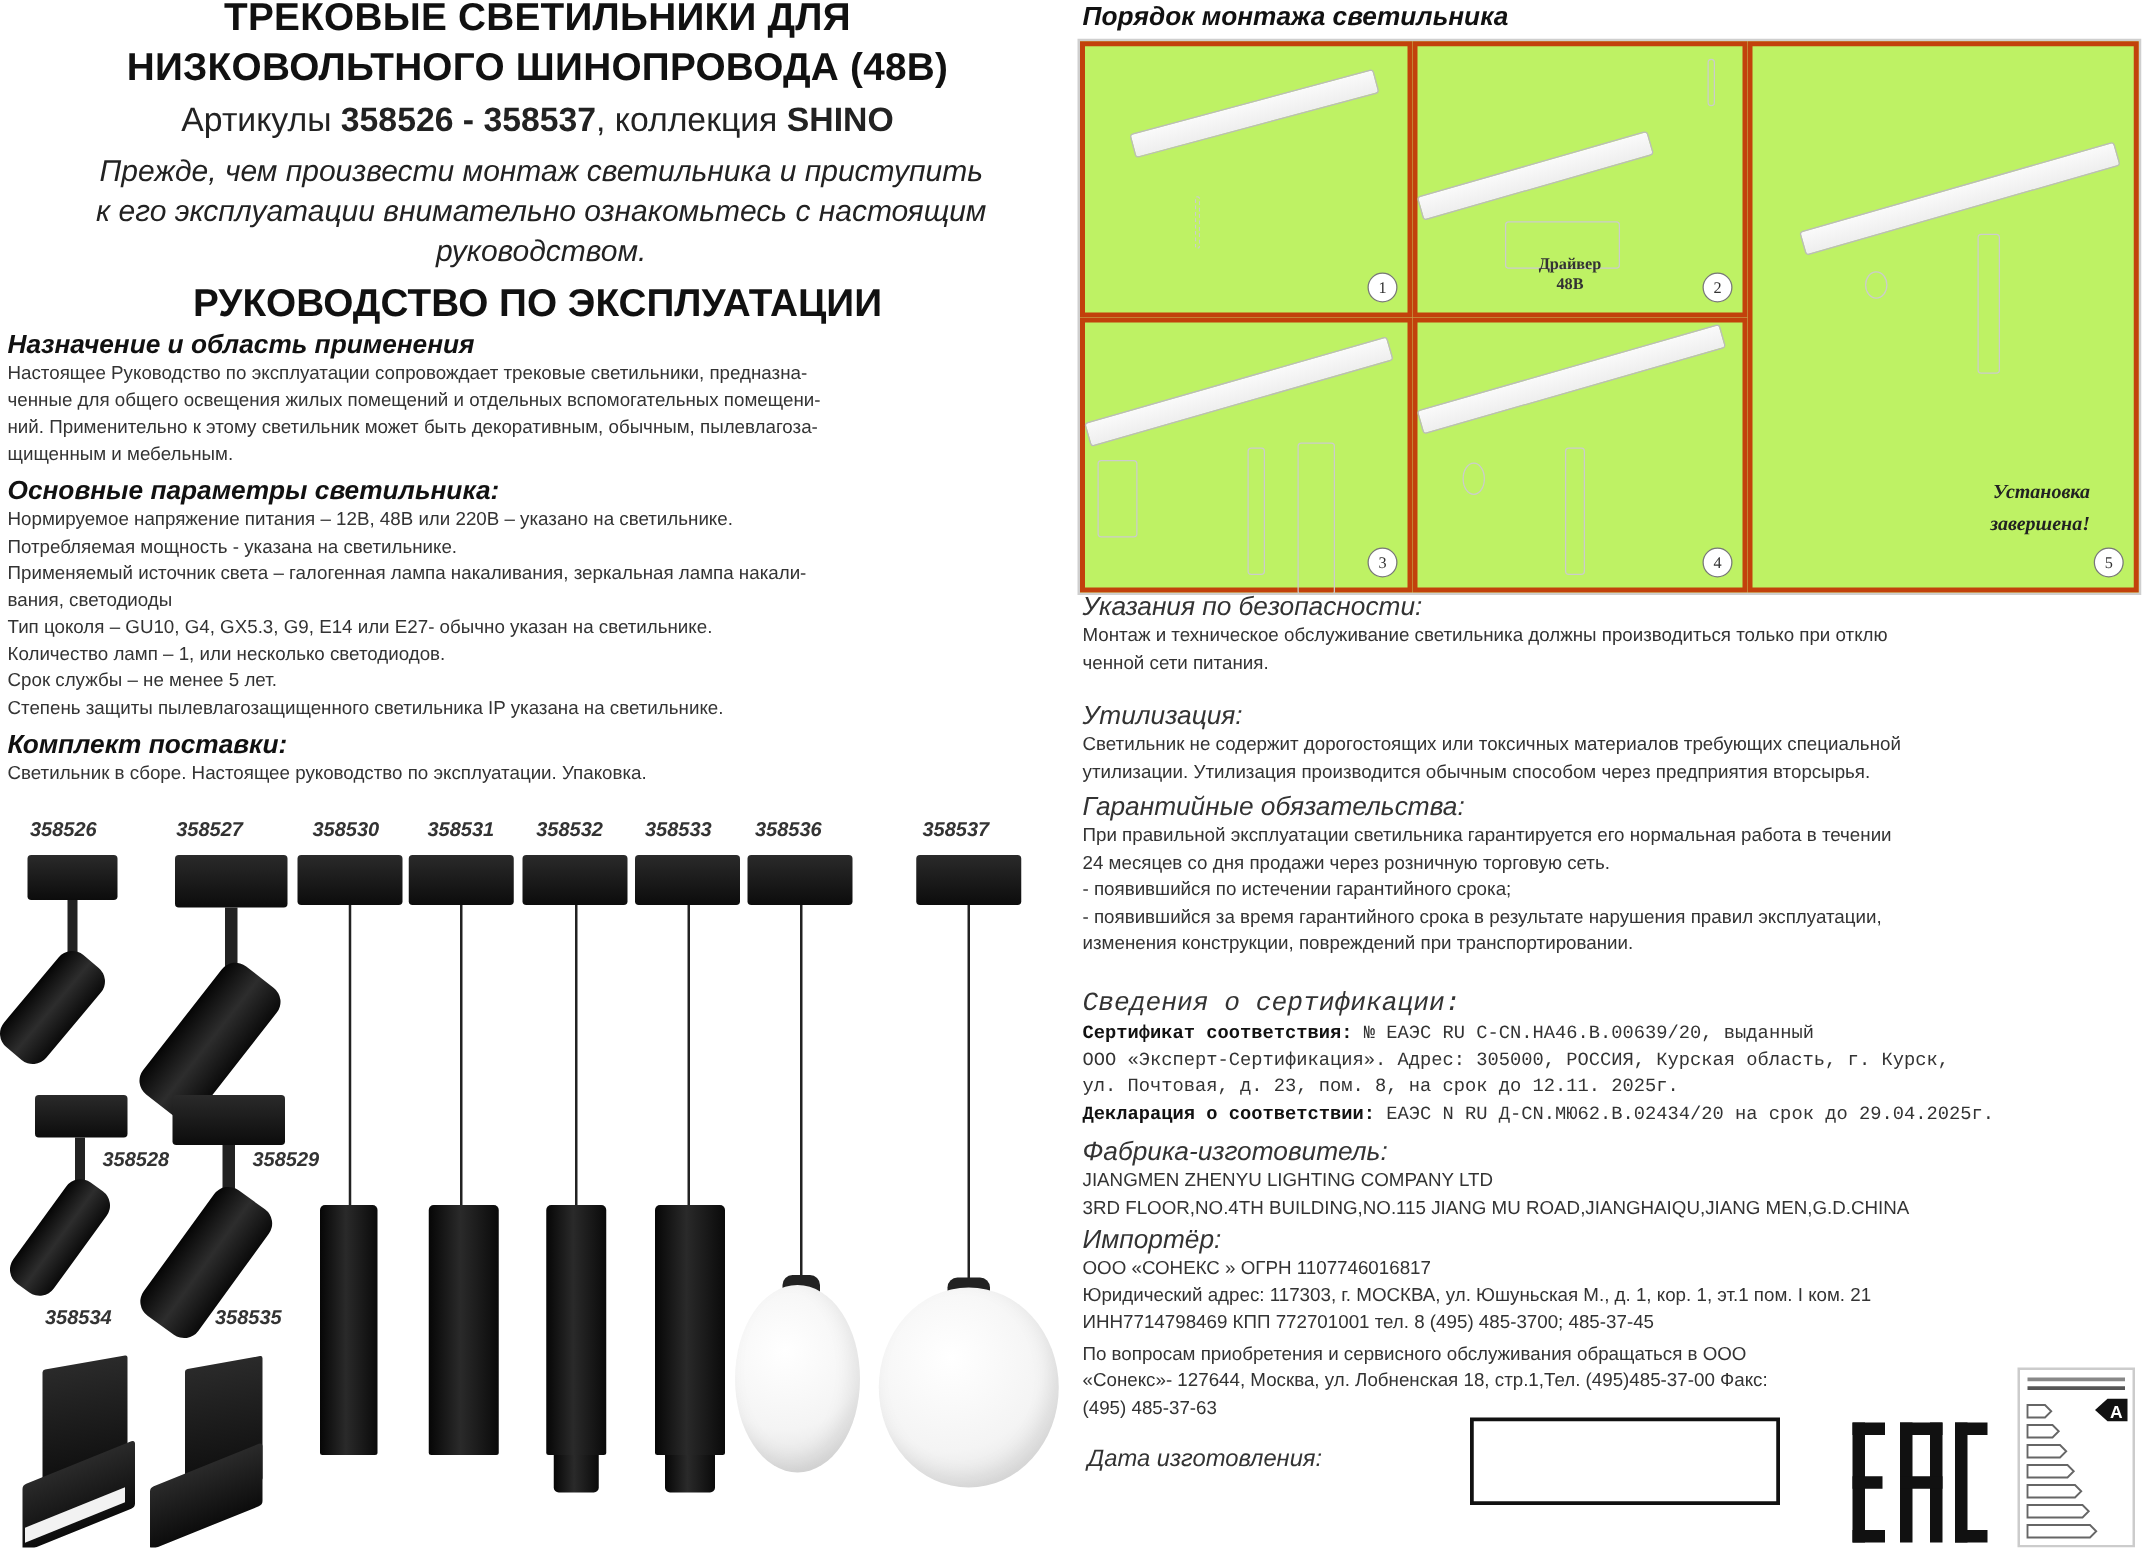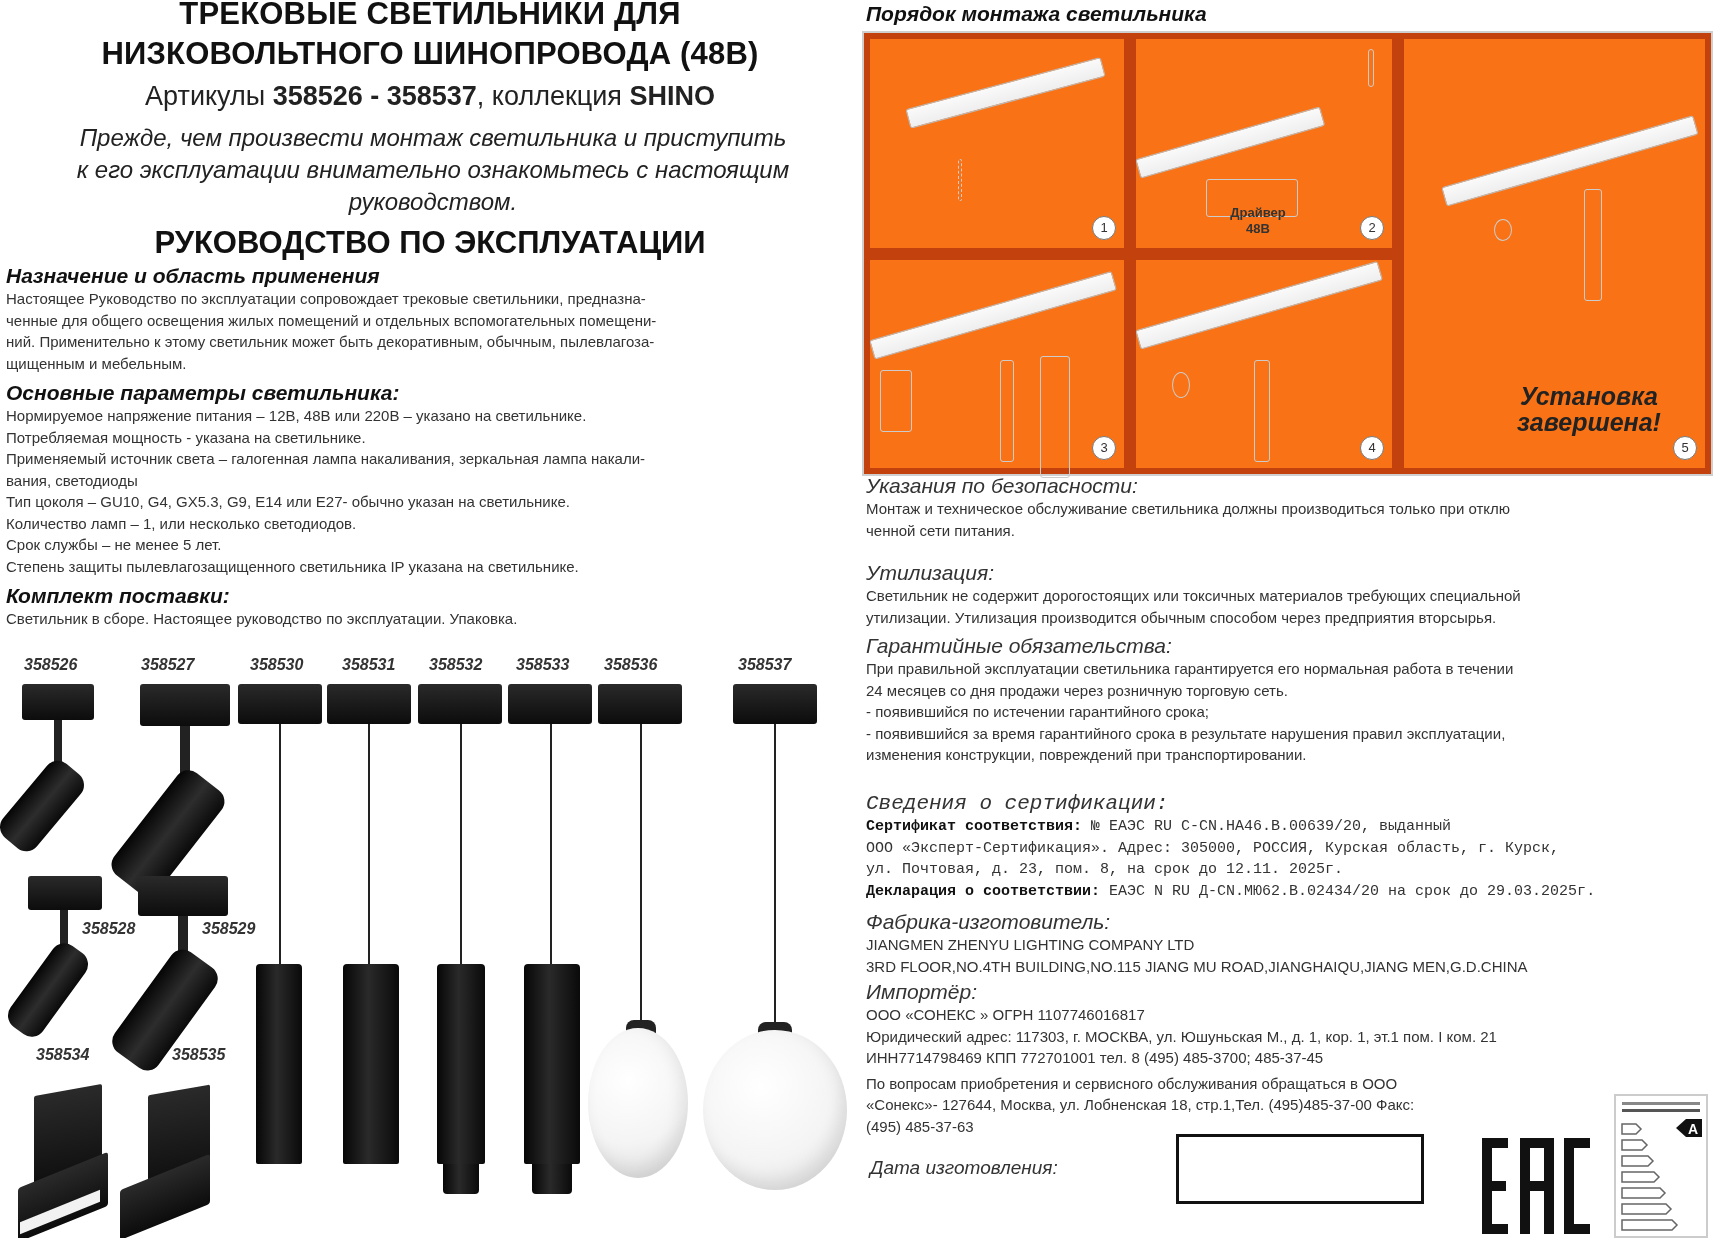--- a/index.html
+++ b/index.html
@@ -13,25 +13,25 @@
   .sec-h { font-weight:bold; font-style:italic; font-size:21px; line-height:24px; color:#111; }
   .sec-h-light { font-style:italic; font-size:21px; line-height:24px; color:#333; }
   .body-t { font-size:15px; line-height:21.5px; color:#333; }
   .body-t p { margin:0; }
   .left-col { left:6px; width:850px; }
   .right-col { left:866px; width:850px; }
   .bold-lbl { font-weight:bold; color:#111; }
 
   
   .grid { left:862px; top:31px; width:851px; height:445px; border:2px solid #cfcfcf; box-sizing:border-box; }
-  .cell { position:absolute; border:6px solid #c2410c; box-sizing:border-box; background:#f97316; }
+  .cell { position:absolute; border:4px solid #c2410c; box-sizing:border-box; background:#bef264;font-family:Liberation Serif, serif; }
   .step-num { position:absolute; width:22px; height:22px; border:1.5px solid #777; border-radius:50%; font-size:13px; line-height:21px; text-align:center; color:#333; right:8px; bottom:8px; background:#fff; }
   .rail { position:absolute; height:18px; border:1.5px solid #bbb; border-radius:3px; background:linear-gradient(#fafafa,#eee); transform-origin:left center; }
   .driver-lbl { position:absolute; font-weight:bold; font-size:13px; line-height:16px; text-align:center; color:#333; }
-  .done-lbl { position:absolute; font-weight:bold; font-style:italic; font-size:25px; line-height:26px; text-align:center; color:#222; }
+  .done-lbl { position:absolute; font-weight:bold; font-style:italic; font-size:16px; line-height:26px; text-align:right; color:#222; }
   .ghost { position:absolute; border:1px solid #ccc; border-radius:3px; }
 
   
   .pcode { position:absolute; font-weight:bold; font-style:italic; font-size:16px; color:#333; }
   .adapter { position:absolute; background:linear-gradient(#2a2a2a,#0c0c0c); border-radius:3px; }
   .cord { position:absolute; width:2px; background:#222; }
   .tube { position:absolute; background:linear-gradient(90deg,#060606,#2a2a2a 45%,#0a0a0a); border-radius:4px 4px 2px 2px; }
   .spot { position:absolute; background:linear-gradient(90deg,#050505,#2d2d2d 50%,#0a0a0a); border-radius:14px; transform-origin:center; }
   .globe { position:absolute; border-radius:50%; background:radial-gradient(circle at 40% 35%, #ffffff 0%, #f4f4f4 55%, #d8d8d8 100%); box-shadow:inset -6px -8px 16px rgba(0,0,0,0.08); }
   .globe-cap { position:absolute; background:#222; border-radius:8px 8px 0 0; }
@@ -243,21 +243,21 @@
     <p>- появившийся за время гарантийного срока в результате нарушения правил эксплуатации,</p>
     <p>изменения конструкции, повреждений при транспортировании.</p>
   </div>
 </div>
 <div class="abs right-col" style="top:792px;font-family:Liberation Mono, monospace;">
   <div class="sec-h-light">Сведения о сертификации:</div>
   <div class="body-t">
     <p><span class="bold-lbl">Сертификат соответствия:</span><span> № ЕАЭС RU C-CN.НА46.В.00639/20, выданный</span></p>
     <p>ООО «Эксперт-Сертификация». Адрес: 305000, РОССИЯ, Курская область, г. Курск,</p>
     <p>ул. Почтовая, д. 23, пом. 8, на срок до 12.11. 2025г.</p>
-    <p><span class="bold-lbl">Декларация о соответствии:</span><span> ЕАЭС N RU Д-CN.МЮ62.В.02434/20 на срок до 29.03.2025г.</span></p>
+    <p><span class="bold-lbl">Декларация о соответствии:</span><span> ЕАЭС N RU Д-CN.МЮ62.В.02434/20 на срок до 29.04.2025г.</span></p>
   </div>
 </div>
 <div class="abs right-col" style="top:910px;">
   <div class="sec-h-light">Фабрика-изготовитель:</div>
   <div class="body-t">
     <p>JIANGMEN ZHENYU LIGHTING COMPANY LTD</p>
     <p>3RD FLOOR,NO.4TH BUILDING,NO.115 JIANG MU ROAD,JIANGHAIQU,JIANG MEN,G.D.CHINA</p>
   </div>
 </div>
 <div class="abs right-col" style="top:980px;">

